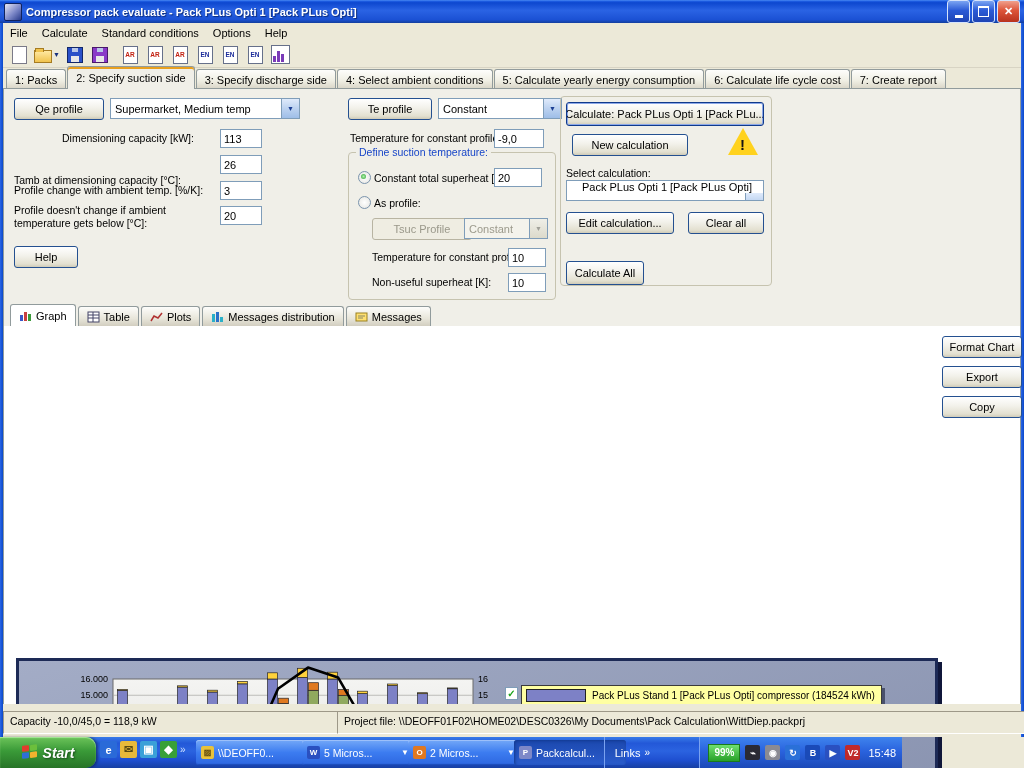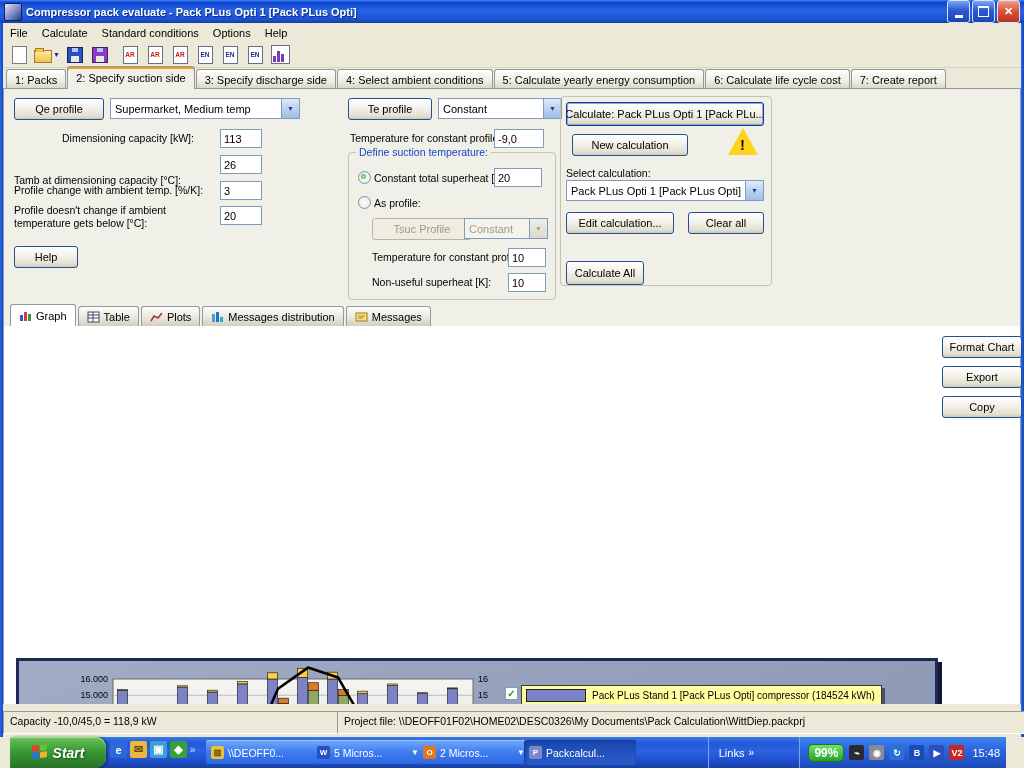--- a/index.html
+++ b/index.html
@@ -86,39 +86,39 @@
   .lg-sw.line{border:none;background:linear-gradient(rgba(0,0,0,0) 42%,#000 42%,#000 62%,rgba(0,0,0,0) 62%);}
   .lg-tx{font-size:10px;white-space:nowrap;color:#000;}
   .chart-btn{width:80px;}
 
   
   .statusbar{left:3px;top:704px;width:1018px;height:33px;background:#ece9d8;}
   .scell{position:absolute;top:7px;height:21px;background:#ece9d8;border:1px solid;border-color:#9d9888 #ffffff #ffffff #9d9888;
     font-size:10.5px;line-height:19px;padding-left:6px;white-space:nowrap;overflow:hidden;}
 
   
-  .taskbar{left:10px;top:737px;width:996px;height:31px;
+  .taskbar{left:0;top:737px;width:902px;height:31px;
     background:linear-gradient(180deg,#387be8 0%,#2358d8 20%,#2b63e0 45%,#1e4fd0 75%,#173fa2 100%);}
   .startbtn{position:absolute;left:0;top:0;width:96px;height:31px;border-radius:0 10px 10px 0;
     background:linear-gradient(180deg,#6cc45a,#3a9a38 45%,#277427);box-shadow:inset 0 1px 1px #a8e89a, 2px 0 3px rgba(0,0,0,.4);
     display:flex;align-items:center;justify-content:center;gap:5px;color:#fff;font-size:14px;font-weight:bold;font-style:italic;text-shadow:1px 1px 2px #1a4a1a;}
   .flag{width:16px;height:15px;display:grid;grid-template-columns:7px 7px;grid-template-rows:6px 6px;gap:1px;transform:skewY(-6deg);}
   .flag i{display:block;border-radius:1px;}
   .ql{position:absolute;left:100px;top:4px;display:flex;align-items:center;gap:3px;}
   .qli{width:17px;height:17px;border-radius:2px;display:flex;align-items:center;justify-content:center;font-size:11px;font-weight:bold;color:#fff;}
   .task{position:absolute;top:3px;height:25px;width:102px;border-radius:3px;color:#fff;font-size:10.5px;
     background:linear-gradient(180deg,#74a8f8,#3c7cf0 50%,#2d66e0);box-shadow:inset 0 1px 0 #9cc0fa, inset -1px -1px 1px #1c4cb8;
     display:flex;align-items:center;padding:0 5px;gap:4px;white-space:nowrap;overflow:hidden;}
   .task.pressed{background:linear-gradient(180deg,#1c48ae,#2a5ccc);box-shadow:inset 1px 1px 3px #123a90;}
   .task .ti{flex:none;width:13px;height:13px;border-radius:2px;display:flex;align-items:center;justify-content:center;font-size:8px;font-weight:bold;color:#fff;}
   .tray{position:absolute;right:0;top:0;height:31px;display:flex;align-items:center;gap:5px;padding:0 6px 0 8px;
     border-left:1px solid #7aa2f0;background:linear-gradient(180deg,#3f84ee 0%,#2a63de 45%,#1c49b8 100%);color:#fff;}
   .trayico{width:15px;height:15px;border-radius:2px;display:flex;align-items:center;justify-content:center;font-size:9px;font-weight:bold;color:#fff;}
-  .battery{height:16px;padding:0 5px;border-radius:5px;background:linear-gradient(#6fe06f,#28a028);border:1px solid #1a7a1a;
-    font-size:12px;font-weight:bold;color:#fff;display:flex;align-items:center;}
+  .battery{height:16px;padding:0 5px;border-radius:0;background:linear-gradient(#6fe06f,#28a028);border:1px solid #1a7a1a;
+    font-size:10px;font-weight:bold;color:#fff;display:flex;align-items:center;}
   .links{position:absolute;right:252px;top:0;height:31px;display:flex;align-items:center;gap:4px;color:#fff;font-size:11px;
     border-left:1px solid #7aa2f0;padding-left:10px;}
   .clock{font-size:11px;color:#fff;margin-left:3px;}
 </style>
 </head>
 <body>
 
 <div class="screen">
 
   <div class="abs titlebar">
@@ -252,21 +252,21 @@
   <input class="tin" style="left: 508px; top: 273px; width: 38px;" value="10">
 
   <div class="gbox" style="left:560px;top:96px;width:210px;height:188px;"></div>
   <div class="btn default" style="left:566px;top:102px;width:198px;height:24px;">Calculate: Pack PLus Opti 1 [Pack PLu...</div>
   <div class="btn" style="left:572px;top:134px;width:116px;">New calculation</div>
   <div class="abs" style="left:728px;top:128px;width:34px;height:30px;">
     <div class="warn-tri"></div>
       <span class="warn-ex">!</span>
   </div>
   <span class="lbl" style="left:566px;top:167px;">Select calculation:</span>
-  <div class="combo" style="left:566px;top:180px;width:198px;">
+  <div class="combo" style="left:566px;top:180px;width:198px;flex-direction:column;">
     <span>Pack PLus Opti 1 [Pack PLus Opti]</span>
     <span class="arrow">▼</span>
   </div>
   <div class="btn" style="left:566px;top:212px;width:108px;">Edit calculation...</div>
   <div class="btn" style="left:688px;top:212px;width:76px;">Clear all</div>
   <div class="btn" style="left:566px;top:246px;width:78px;height:24px;margin-top:15px;">Calculate All</div>
 
   <div class="abs viewtabs">
     <div class="vtab active">
       <svg width="13" height="12">

